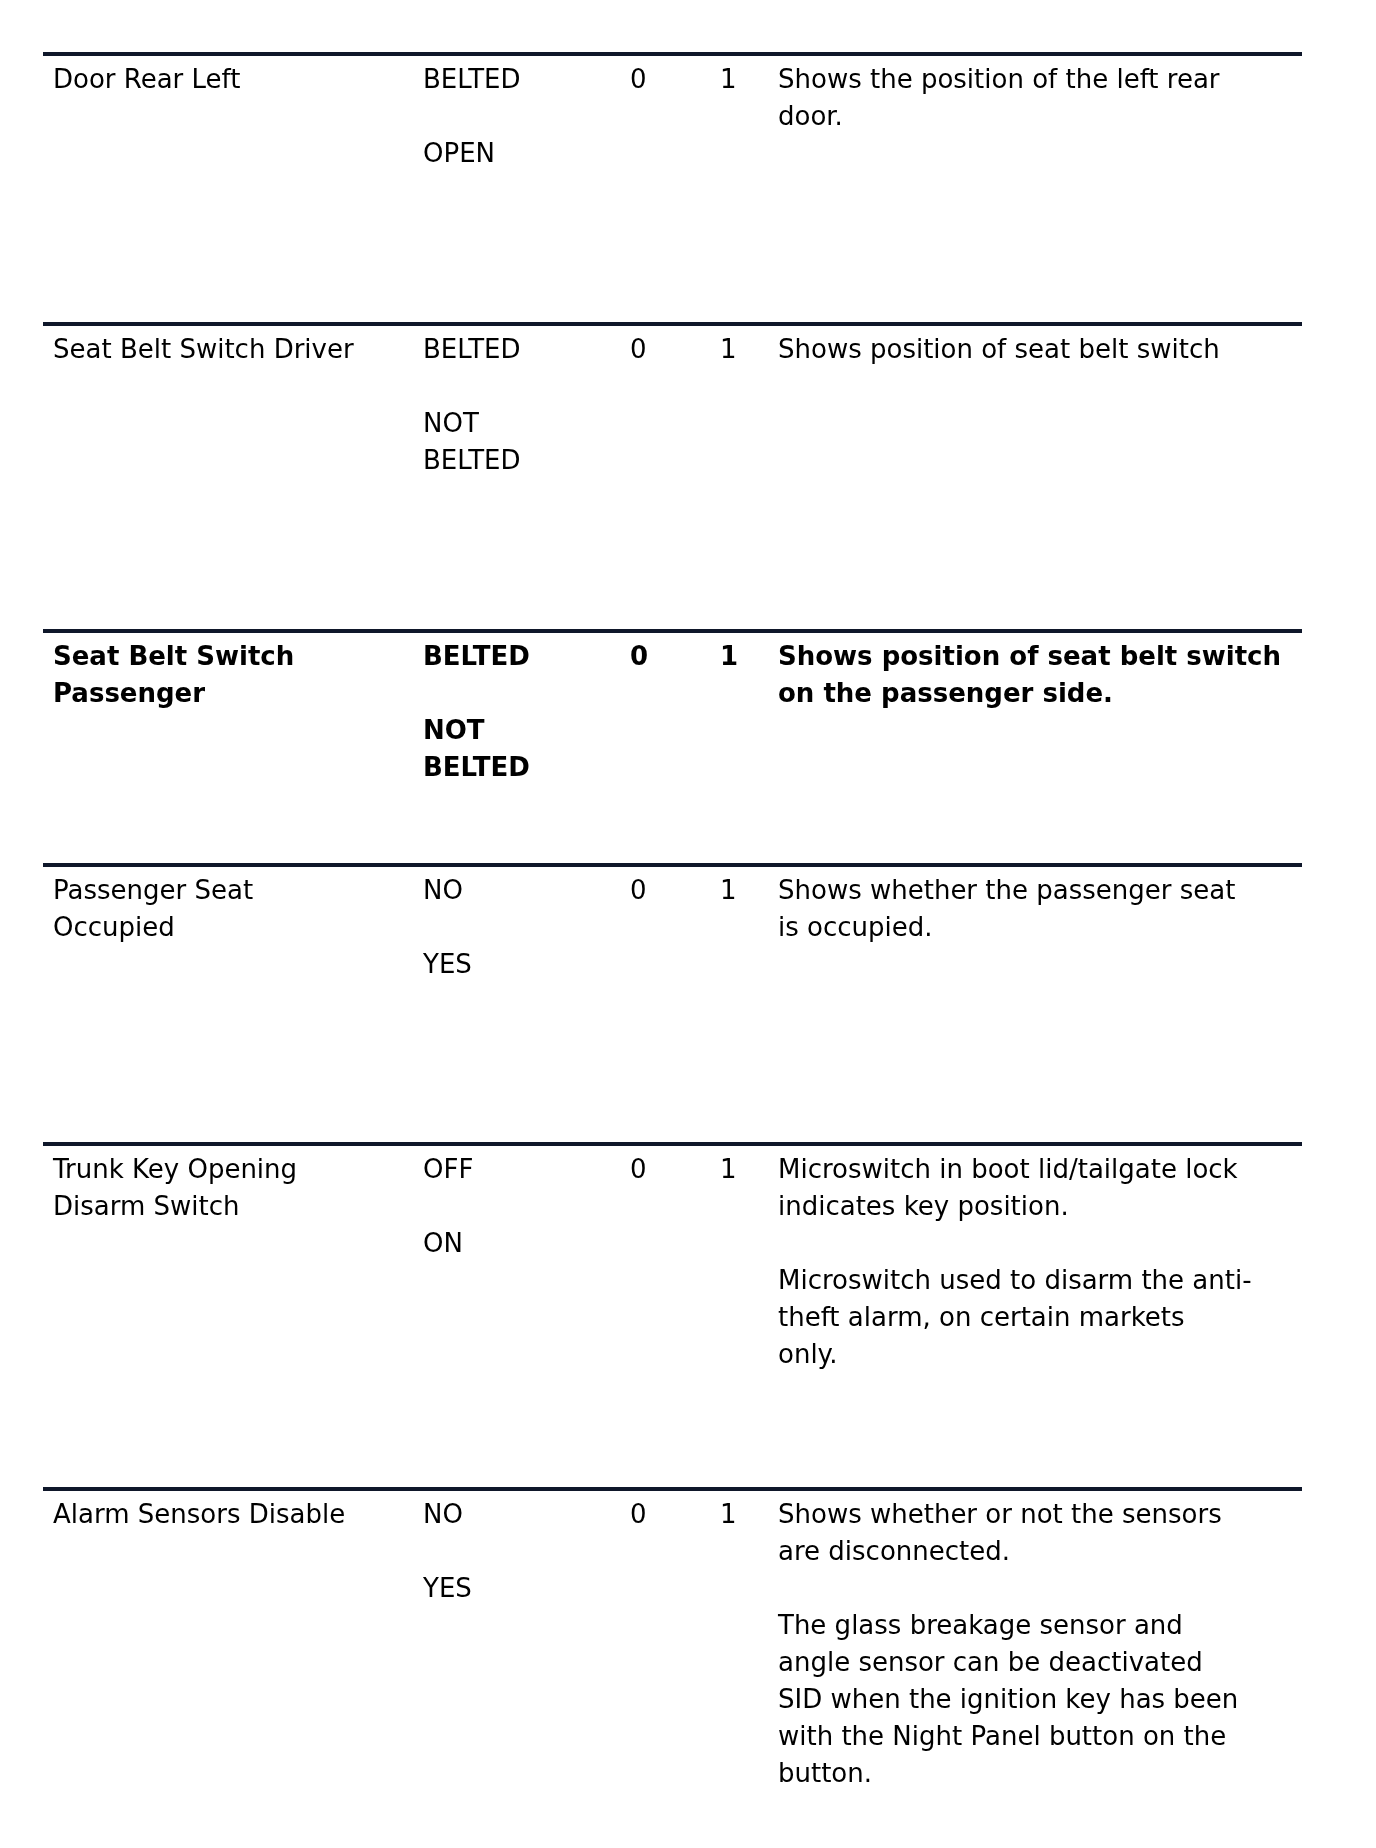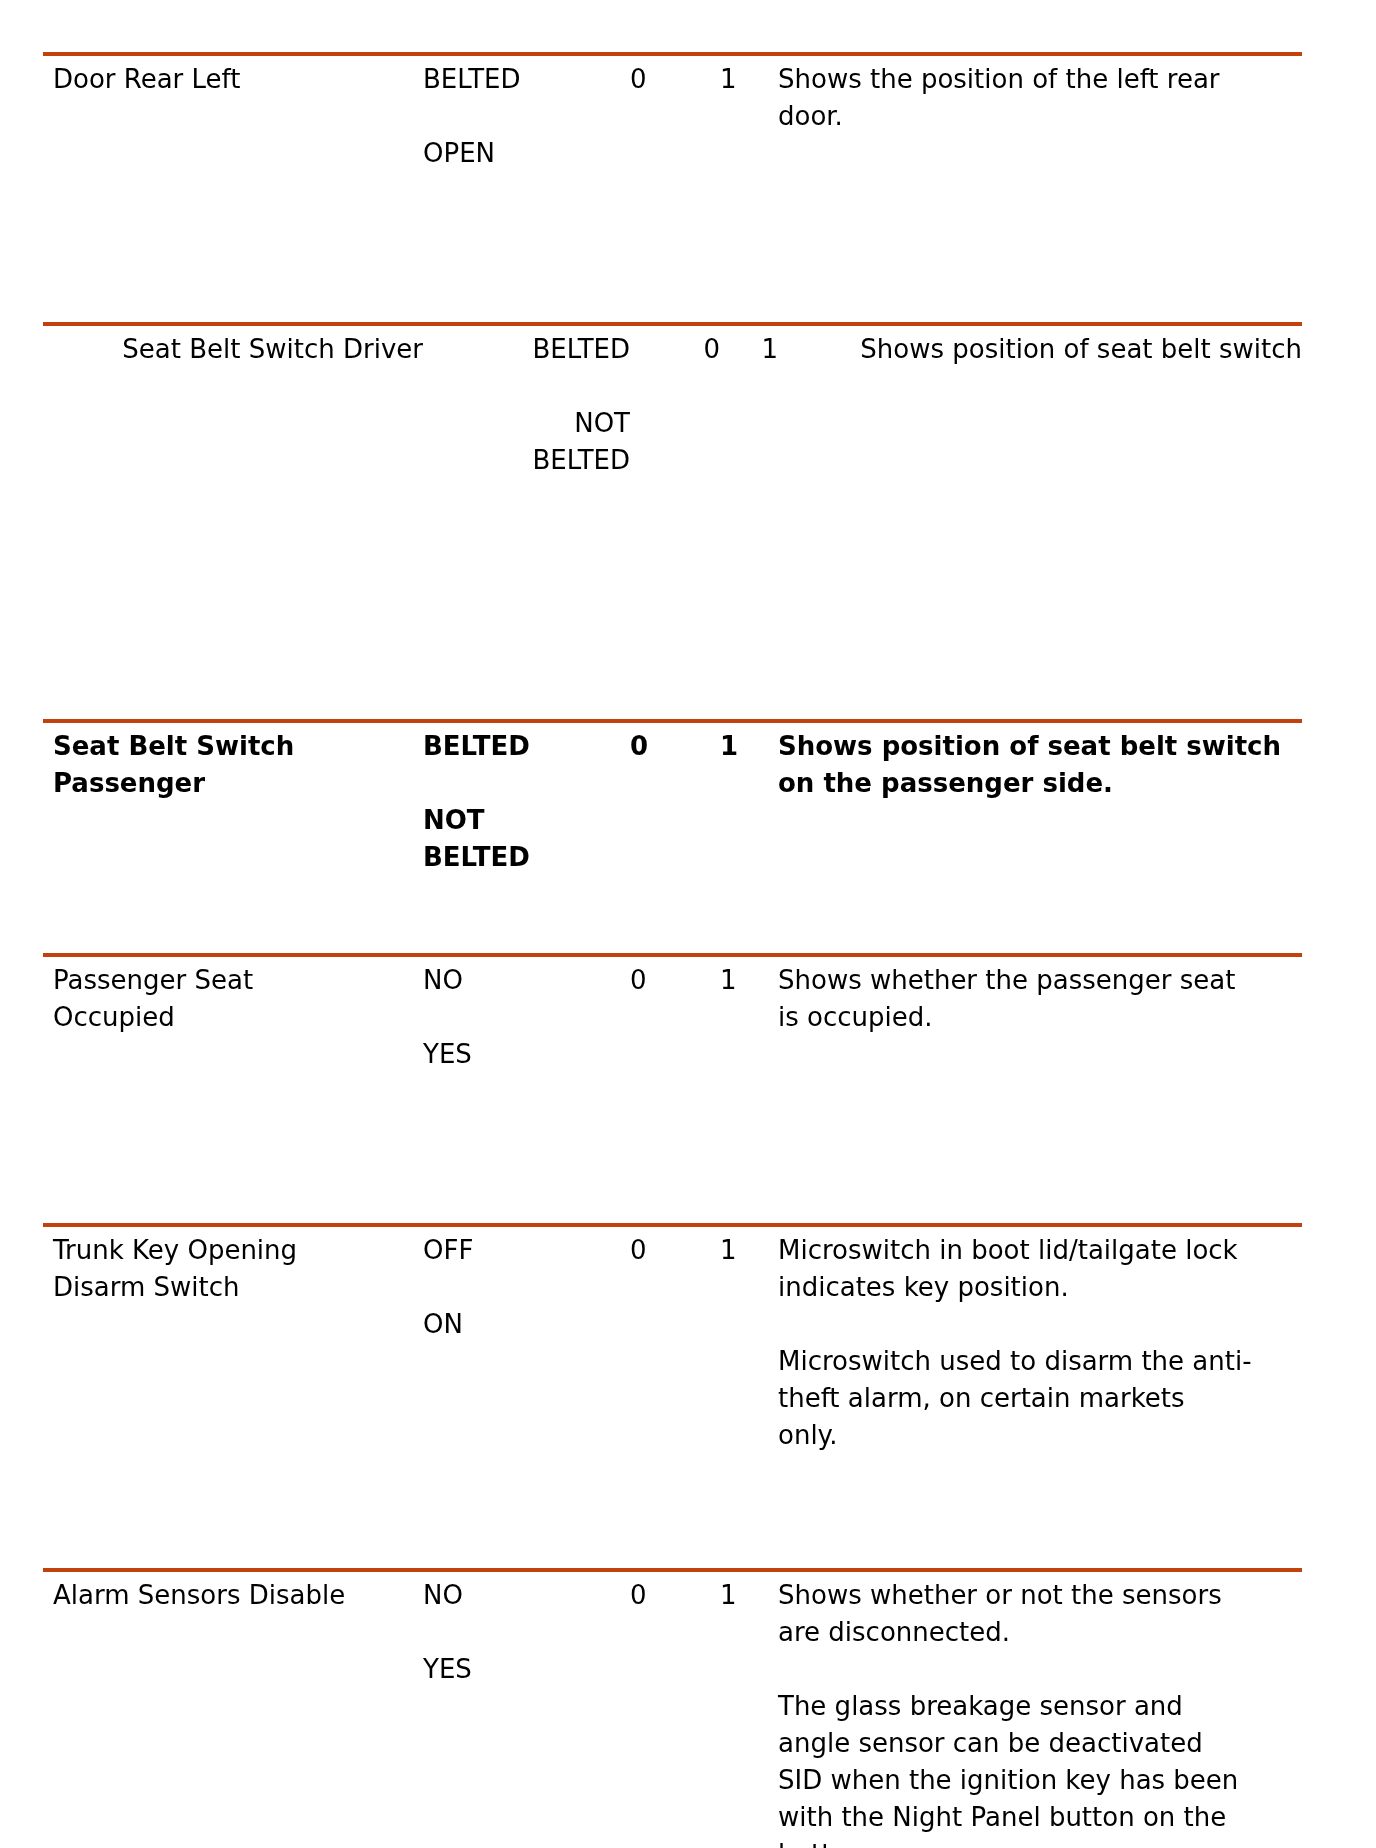--- a/index.html
+++ b/index.html
@@ -18,29 +18,29 @@
   .doc {
     position: absolute;
     left: 43px;
     top: 52px;
     width: 1259px;
     font-size: 26px;
   }
   .row {
     display: grid;
     grid-template-columns: 380px 207px 90px 58px 1fr;
-    border-top: 4px solid #c2410c;
+    border-top: 4px solid #0f172a;
     box-sizing: border-box;
     padding-top: 5px;
   }
   .doc .row:nth-child(1) { height: 270px; }
-  .doc .row:nth-child(2) { height: 397px; text-align: right; }
+  .doc .row:nth-child(2) { height: 307px; }
   .doc .row:nth-child(3) { height: 234px; font-weight: bold; }
   .doc .row:nth-child(4) { height: 270px; }
-  .doc .row:nth-child(5) { height: 313px; }
+  .doc .row:nth-child(5) { height: 313px; margin-top: 9px; }
   .doc .row:nth-child(6) { height: 404px; margin-top: 32px; }
   .cell {
     box-sizing: border-box;
   }
   .cell.name { padding-left: 10px; }
   .line {
     line-height: 37px;
     min-height: 37px;
     white-space: nowrap;
   }

